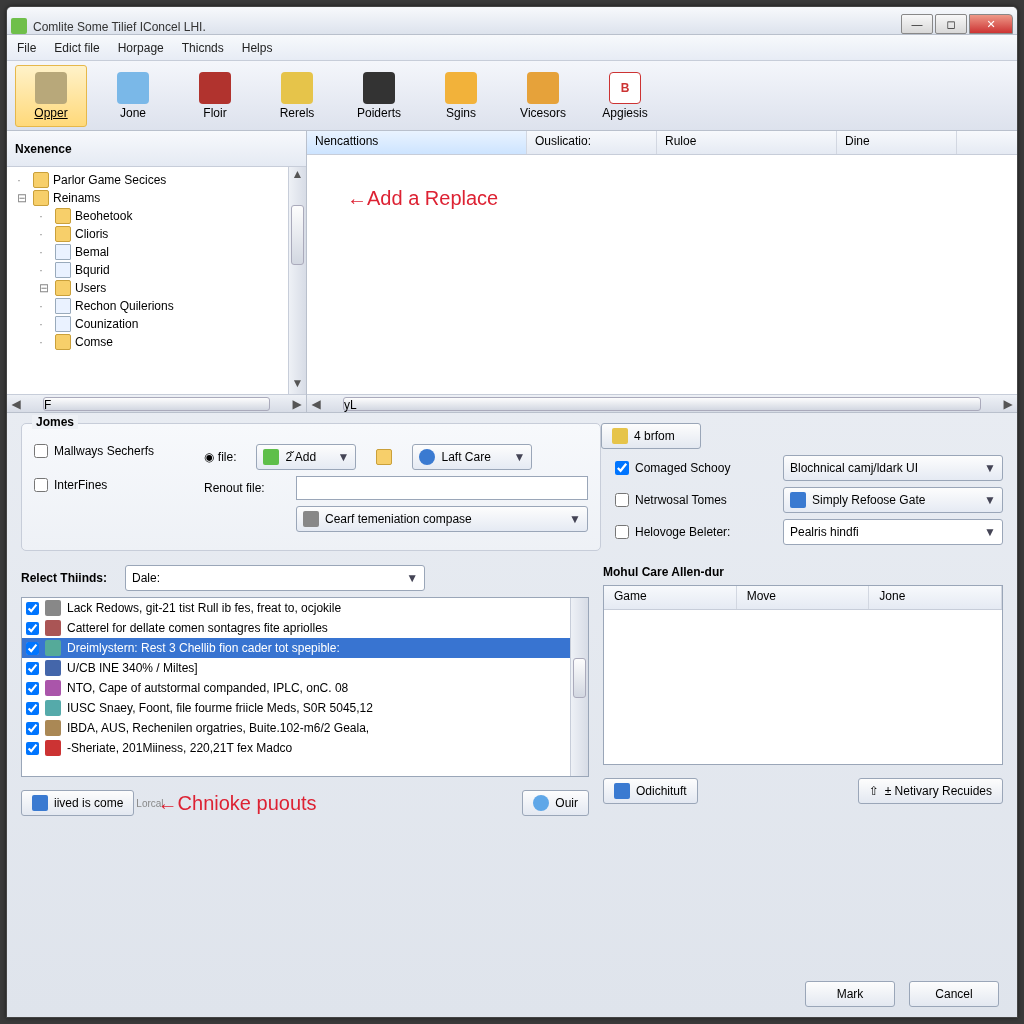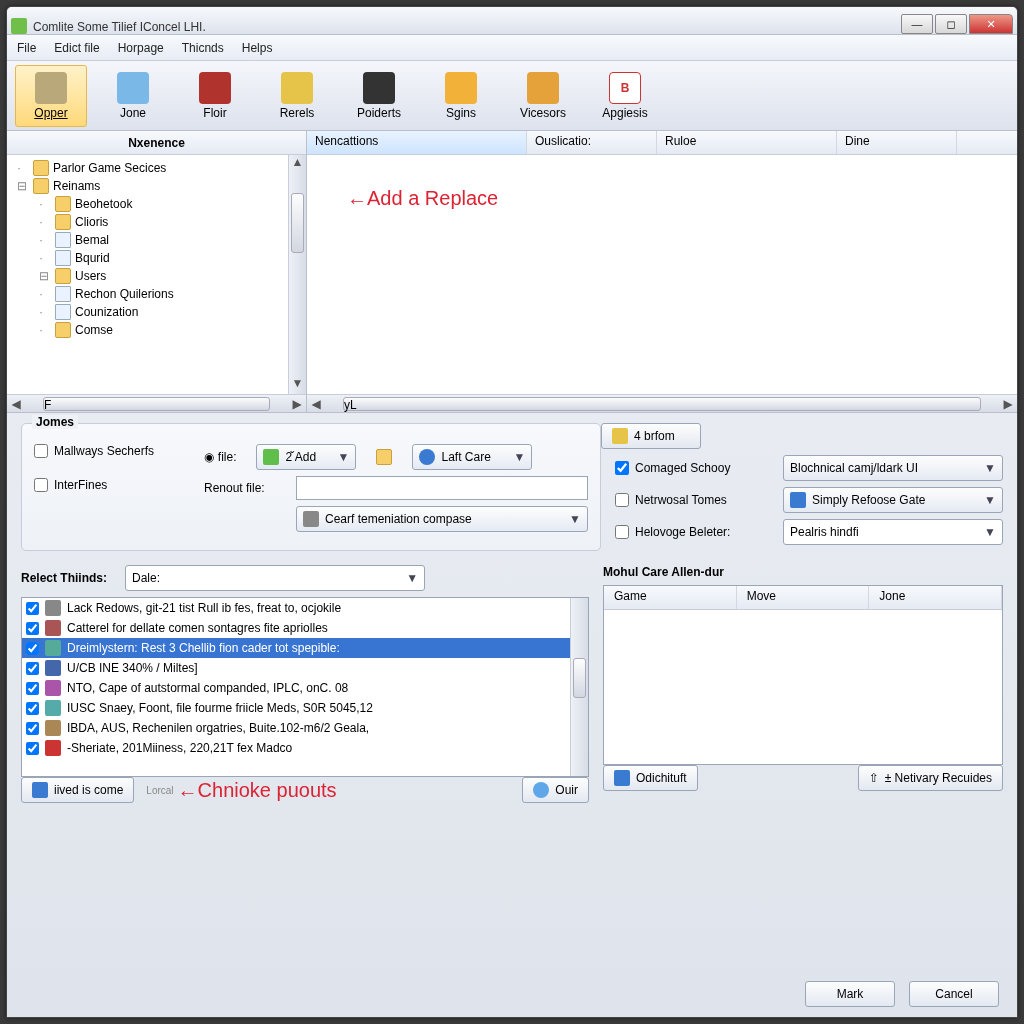--- a/index.html
+++ b/index.html
@@ -12,21 +12,21 @@
 .winbtn { width: 32px; height: 20px; border: 1px solid #888; border-radius: 2px; background: linear-gradient(#f8f8f8,#d8d8d8); display:flex; align-items:center; justify-content:center; font-size:11px; color:#222;}
 .winbtn.close { background: linear-gradient(#e98,#c33); color:#fff; width:44px; border-radius: 0 4px 0 0;}
 .menubar { height: 26px; background: linear-gradient(#f7f9fc,#e7ecf5); display: flex; align-items: center; gap: 18px; padding: 0 10px; border-bottom: 1px solid #c7cdd9; }
 .menubar span { color: #222; }
 .toolbar { height: 70px; background: linear-gradient(#f4f6fb,#dde2ed); display: flex; align-items: center; padding: 4px 8px; gap: 10px; border-bottom: 1px solid #b9c0cc; }
 .toolbtn { width: 72px; height: 62px; display:flex; flex-direction:column; align-items:center; justify-content:center; gap:2px; border:1px solid transparent; border-radius:3px; }
 .toolbtn.active { background: linear-gradient(#fff2c9,#ffd97a); border-color:#e6b84a;text-decoration:underline; }
 .toolbtn .ticon { width: 32px; height: 32px; border-radius:4px; }
 .splitter-top { display:flex; height: 282px; border-bottom:1px solid #b9c0cc; }
 .treepane { width: 300px; border-right:1px solid #b9c0cc; display:flex; flex-direction:column; background:#fff; }
-.treehead { height: 24px; background:linear-gradient(#f7f9fc,#e5eaf3); border-bottom:1px solid #c7cdd9; padding:3px 8px; font-weight:bold; display:flex; align-items:center; justify-content:center;}
+.treehead { height: 36px; background:linear-gradient(#f7f9fc,#e5eaf3); border-bottom:1px solid #c7cdd9; padding:3px 8px; font-weight:bold; display:flex; align-items:center; justify-content:flex-start;}
 .tree { flex:1; overflow:auto; padding:4px 2px; position:relative;}
 .tnode { display:flex; align-items:center; gap:4px; padding:1px 0 1px 6px; white-space:nowrap;}
 .tnode .ti { width:16px; height:16px; }
 .folder { background:#f7cf6a; border:1px solid #caa03a; border-radius:2px;}
 .page { background:#eaf2ff; border:1px solid #9ab; border-radius:1px;}
 .hscroll { height:18px; background:linear-gradient(#eef1f6,#d7dce6); border-top:1px solid #c7cdd9; display:flex; align-items:center;}
 .hscroll .thumb { height:14px; background:linear-gradient(#fdfdfd,#d2d7e1); border:1px solid #aab; border-radius:3px; margin:0 18px; }
 .hscroll .arrow { width:18px; text-align:center; color:#555;}
 .listpane { flex:1; display:flex; flex-direction:column; background:#fff; position:relative;}
 .cols { height:24px; background:linear-gradient(#f7f9fc,#e5eaf3); border-bottom:1px solid #c7cdd9; display:flex;}
@@ -49,21 +49,21 @@
 .rightopts { flex:1;}
 .rightopts .optrow { display:flex; align-items:center; gap:8px; margin:6px 0;}
 .lower { display:flex; padding:6px 14px 10px; gap:14px;}
 .leftlow { flex:1.05; display:flex; flex-direction:column;}
 .rlbl { font-weight:bold; margin:2px 0 6px; display:flex; gap:18px; align-items:center;}
 .listbox { border:1px solid #9aa6b8; background:#fff; height:180px; overflow:hidden; position:relative;}
 .lbitem { display:flex; align-items:center; gap:6px; padding:2px 4px;}
 .lbitem.sel { background:#3874d1; color:#fff;}
 .vscroll { position:absolute; right:0; top:0; bottom:0; width:18px; background:linear-gradient(90deg,#eef1f6,#d7dce6); border-left:1px solid #c7cdd9;}
 .vscroll .vthumb { position:absolute; left:2px; right:2px; top:60px; height:40px; background:linear-gradient(#fdfdfd,#d2d7e1); border:1px solid #aab; border-radius:3px;}
-.btnrow { display:flex; gap:12px; margin-top:0; align-items:center;}
+.btnrow { display:flex; gap:2px; margin-top:13px; align-items:center;}
 .rightlow { width:400px; display:flex; flex-direction:column;}
 .grid { border:1px solid #9aa6b8; background:#fff; height:180px;}
 .ghead { height:24px; background:linear-gradient(#f7f9fc,#e5eaf3); border-bottom:1px solid #c7cdd9; display:flex;}
 .gcol { padding:3px 10px; border-right:1px solid #d2d7e1;}
 .footer { position:absolute; bottom:10px; right:18px; display:flex; gap:14px;}
 .footer .btn { width:90px; justify-content:center;}
 .scrollbarV { width:18px; background:linear-gradient(90deg,#eef1f6,#d7dce6); border-left:1px solid #c7cdd9; display:flex; flex-direction:column;}
 .scrollbarV .vthumb2 { margin:20px 2px; flex:0 0 60px; background:linear-gradient(#fdfdfd,#d2d7e1); border:1px solid #aab; border-radius:3px;}
 .scrollbarV .ar { height:18px; text-align:center; color:#555;}
 </style>

